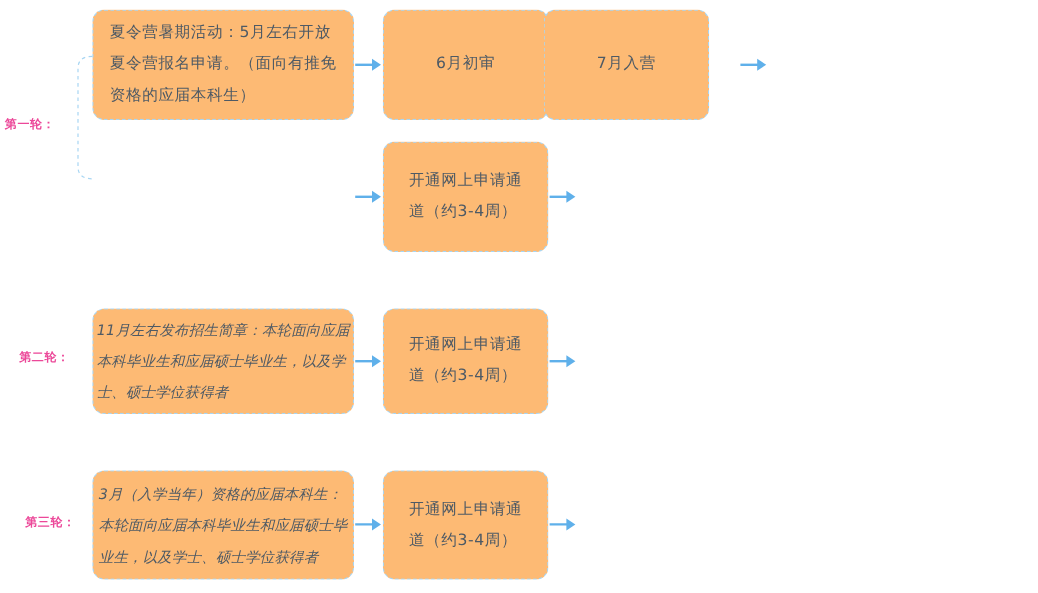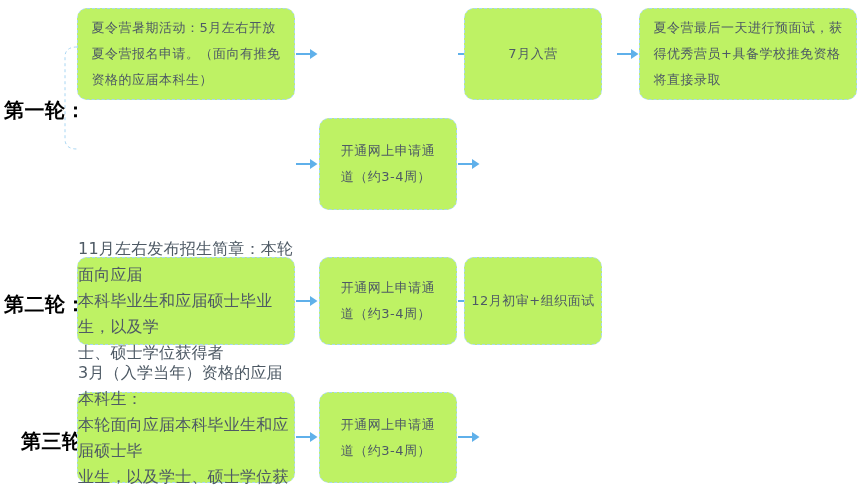--- a/index.html
+++ b/index.html
@@ -5,51 +5,51 @@
   html,body{margin:0;padding:0;background:#ffffff;}
   .canvas{
     position:relative;
     width:865px;height:494px;
     background:#ffffff;
     font-family:"DejaVu Sans","Liberation Sans",sans-serif;
     overflow:hidden;
   }
   .round-label{
     position:absolute;
-    font-size:20px;
+    font-size:10px;
     font-weight:bold;
-    color:#000000;
+    color:#ec4899;
     letter-spacing:.5px;
     white-space:nowrap;
     font-family:Liberation Serif, serif;
   }
   .box{
     position:absolute;
     box-sizing:border-box;
     border:1px dashed #a8d6f3;
     border-radius:10px;
     display:flex;
     align-items:center;
     justify-content:center;
-    background:#bef264;
+    background:#fdba74;
   }
   .box-text{
     white-space:pre-line;
     text-align:left;
     font-size:13px;
     line-height:26px;
     color:#4e5a65;
     letter-spacing:.5px;
   }
   .box-text.center{text-align:center;}
-  .box-text.small{font-size:16px;letter-spacing:.2px;}
+  .box-text.small{font-size:12px;letter-spacing:.2px;font-style:italic;}
   
   .c1{left:77px;width:218px;}
   .c2{left:319px;width:138px;}
-  .c3{left:464px;width:138px;}
+  .c3{left:453px;width:138px;}
   .c4{left:639px;width:218px;}
   
   .r1a{top:8px;height:92px;}
   .r1b{top:118px;height:92px;}
   .r2{top:257px;height:88px;}
   .r3{top:392px;height:91px;}
   .arrow{position:absolute;width:22px;height:12px;overflow:visible;}
   .arrow-line{stroke:#5fb0ea;stroke-width:2;fill:none;}
   .arrow-head{fill:#5fb0ea;stroke:none;}
   .bracket{position:absolute;left:58px;top:41px;width:20px;height:114px;overflow:visible;}
@@ -68,72 +68,67 @@
 
   <div class="box c1 r1a">
     <span class="box-text">夏令营暑期活动：5月左右开放
 夏令营报名申请。（面向有推免
 资格的应届本科生）</span>
   </div>
   <svg class="arrow" style="left:296px;top:48px" viewBox="0 0 22 12">
     <path class="arrow-line" d="M0 6 L15 6"></path>
       <path class="arrow-head" d="M14 1 L21.5 6 L14 11 Z"></path>
   </svg>
+  <div class="box c2 r1a">
+    <span class="box-text center">6月初审</span>
+  </div>
   <svg class="arrow" style="left:458px;top:48px" viewBox="0 0 22 12">
     <path class="arrow-line" d="M0 6 L15 6"></path>
       <path class="arrow-head" d="M14 1 L21.5 6 L14 11 Z"></path>
   </svg>
   <div class="box c3 r1a">
     <span class="box-text center">7月入营</span>
   </div>
   <svg class="arrow" style="left:617px;top:48px" viewBox="0 0 22 12">
     <path class="arrow-line" d="M0 6 L15 6"></path>
       <path class="arrow-head" d="M14 1 L21.5 6 L14 11 Z"></path>
   </svg>
-  <div class="box c4 r1a">
-    <span class="box-text">夏令营最后一天进行预面试，获
-得优秀营员+具备学校推免资格
-将直接录取</span>
-  </div>
 
   <svg class="arrow" style="left:296px;top:158px" viewBox="0 0 22 12">
     <path class="arrow-line" d="M0 6 L15 6"></path>
       <path class="arrow-head" d="M14 1 L21.5 6 L14 11 Z"></path>
   </svg>
   <div class="box c2 r1b">
     <span class="box-text">开通网上申请通
 道（约3-4周）</span>
   </div>
   <svg class="arrow" style="left:458px;top:158px" viewBox="0 0 22 12">
     <path class="arrow-line" d="M0 6 L15 6"></path>
       <path class="arrow-head" d="M14 1 L21.5 6 L14 11 Z"></path>
   </svg>
 
-  <div class="round-label" style="left:4px;top:291px">第二轮：</div>
+  <div class="round-label" style="left:16px;top:291px">第二轮：</div>
 
   <div class="box c1 r2">
     <span class="box-text small">11月左右发布招生简章：本轮面向应届
 本科毕业生和应届硕士毕业生，以及学
 士、硕士学位获得者</span>
   </div>
   <svg class="arrow" style="left:296px;top:295px" viewBox="0 0 22 12">
     <path class="arrow-line" d="M0 6 L15 6"></path>
       <path class="arrow-head" d="M14 1 L21.5 6 L14 11 Z"></path>
   </svg>
   <div class="box c2 r2">
     <span class="box-text">开通网上申请通
 道（约3-4周）</span>
   </div>
   <svg class="arrow" style="left:458px;top:295px" viewBox="0 0 22 12">
     <path class="arrow-line" d="M0 6 L15 6"></path>
       <path class="arrow-head" d="M14 1 L21.5 6 L14 11 Z"></path>
   </svg>
-  <div class="box c3 r2">
-    <span class="box-text center">12月初审+组织面试</span>
-  </div>
 
   <div class="round-label" style="left:21px;top:428px">第三轮：</div>
 
   <div class="box c1 r3">
     <span class="box-text small">3月（入学当年）资格的应届本科生：
 本轮面向应届本科毕业生和应届硕士毕
 业生，以及学士、硕士学位获得者</span>
   </div>
   <svg class="arrow" style="left:296px;top:431px" viewBox="0 0 22 12">
     <path class="arrow-line" d="M0 6 L15 6"></path>

